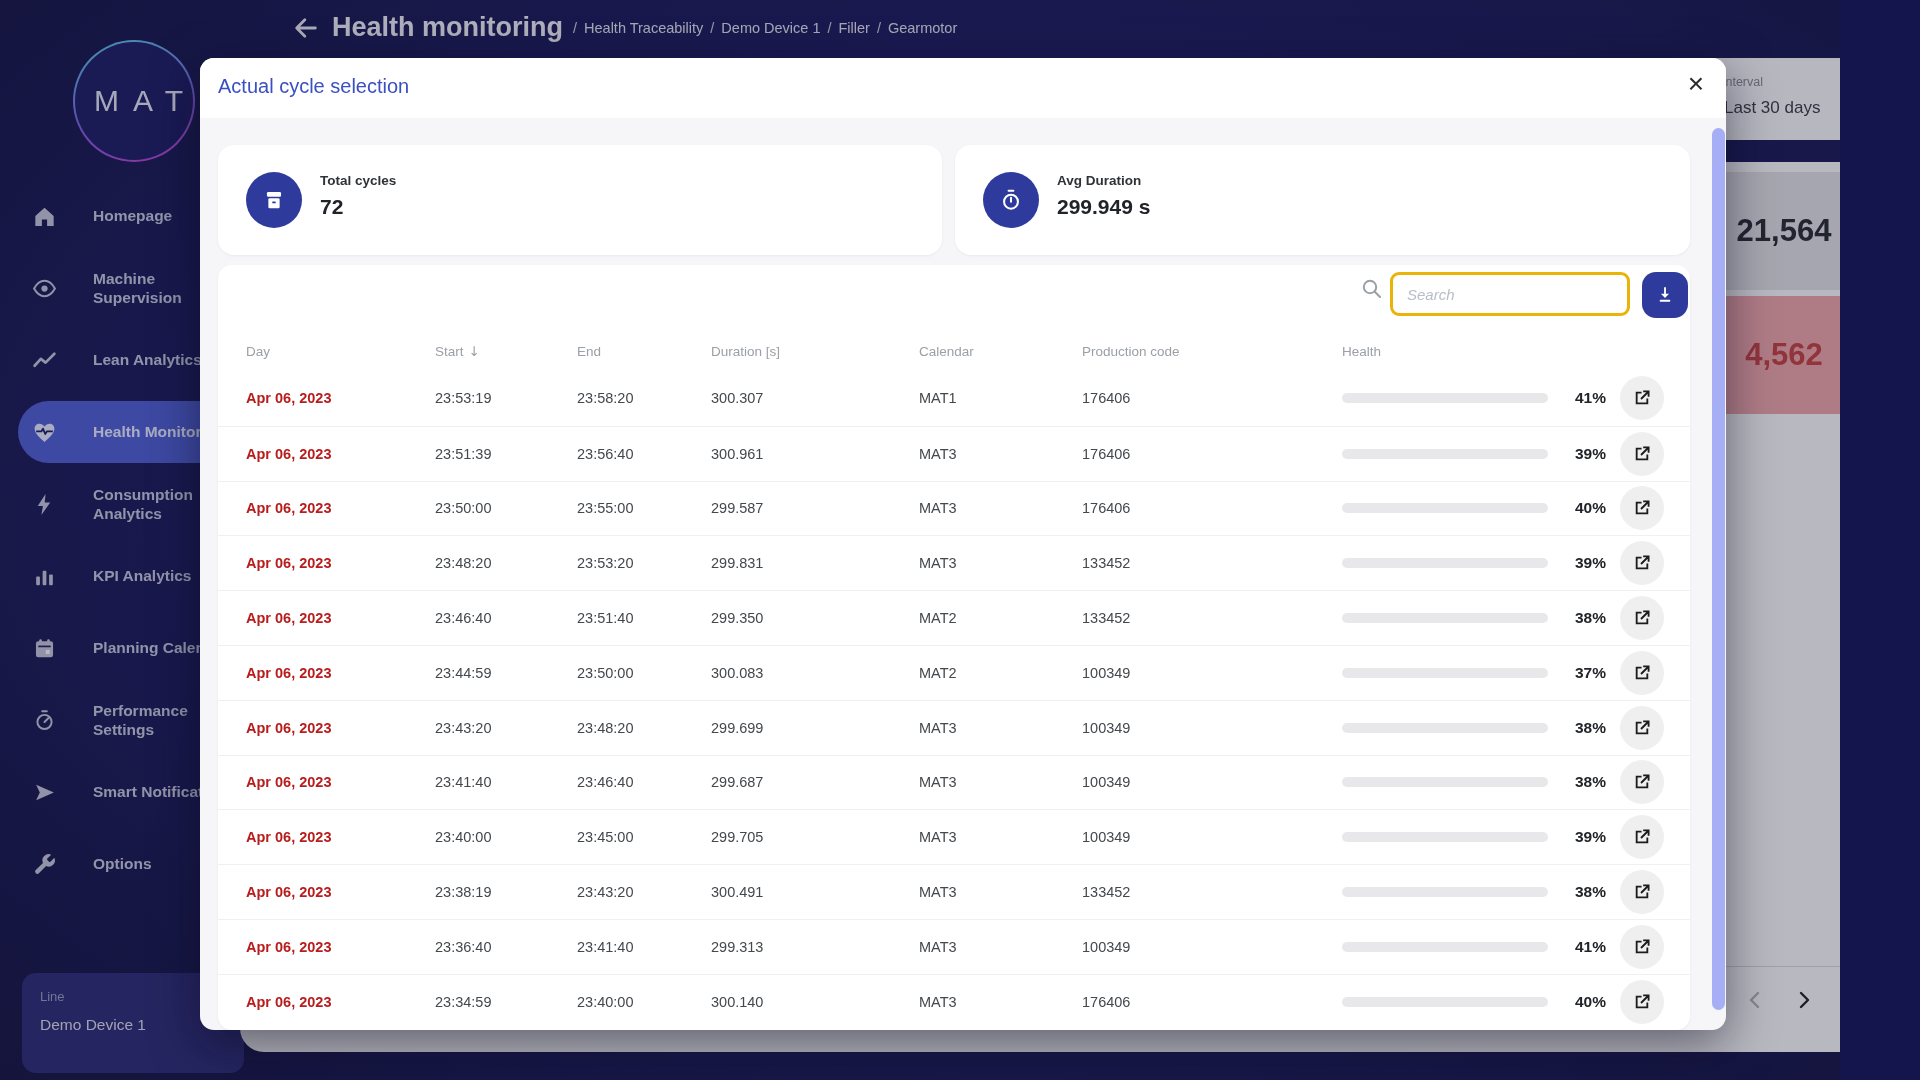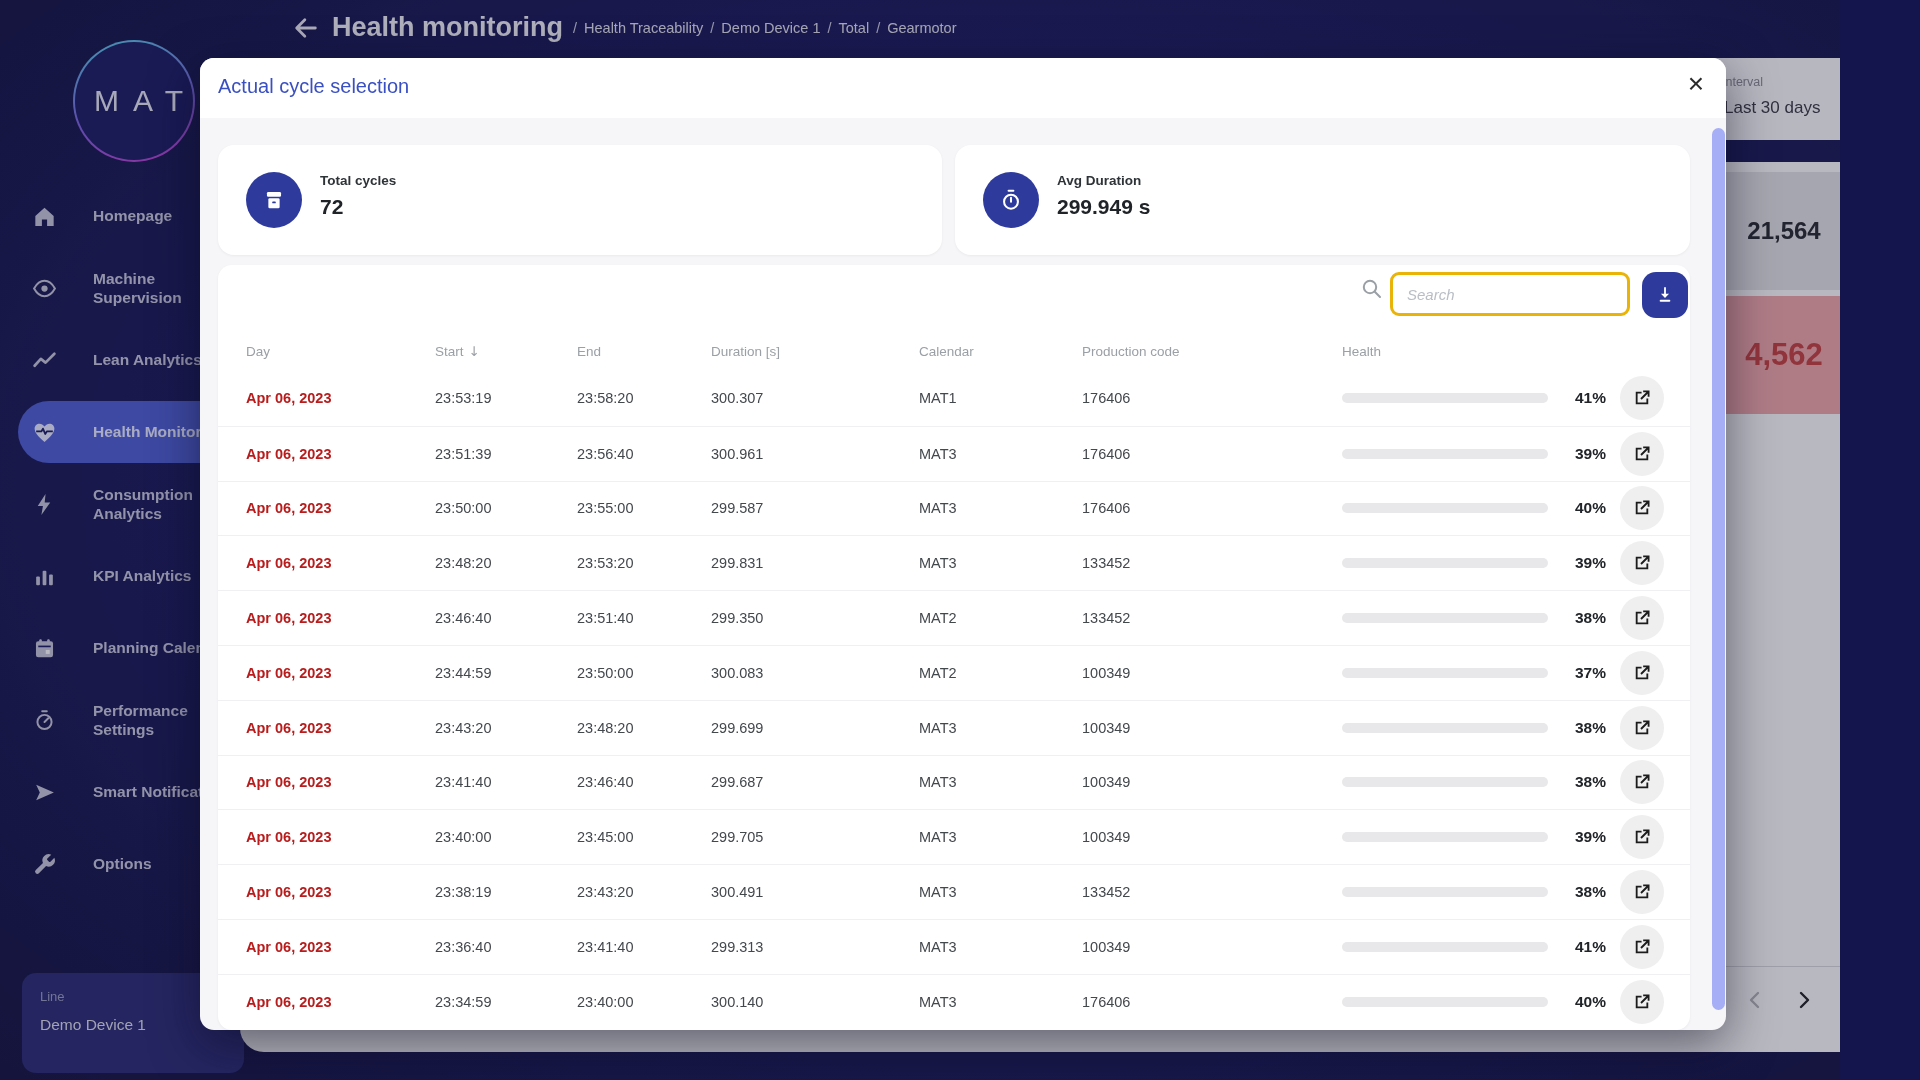--- a/index.html
+++ b/index.html
@@ -32,21 +32,21 @@
   #line-value { font-size:15.5px; color:#dcdeea; margin-top:12px; }
 
   
   #interval-box { position:absolute; left:1640px; top:58px; width:252px; height:82px; border-radius:16px; background:#fbfbfc; }
   #interval-label { position:absolute; left:1722px; top:75px; font-size:12.5px; color:#8a8a94; }
   #interval-value { position:absolute; left:1724px; top:98px; font-size:17px; color:#3a3a44; }
   #interval-chevron { position:absolute; left:1846px; top:102px; width:20px; height:20px; color:#4a4a52; }
   #under-card { position:absolute; left:240px; top:162px; width:1652px; height:890px; border-radius:24px; background:#fdfdfd; }
   #stat-box-gray { position:absolute; left:1688px; top:172px; width:192px; height:118px; border-radius:16px; background:#e2e2e5;
                    display:flex; align-items:center; justify-content:center; }
-  #stat-box-gray .big { font-size:24px; font-weight:bold; color:#26292e;text-align:right; }
+  #stat-box-gray .big { font-size:31px; font-weight:bold; color:#26292e;text-align:right; }
   #stat-box-red { position:absolute; left:1688px; top:296px; width:192px; height:118px; border-radius:16px; background:#efa6aa;
                   display:flex; align-items:center; justify-content:center; }
   #stat-box-red .big { font-size:31px; font-weight:bold; color:#c4403e; }
   #under-divider { position:absolute; left:1600px; top:966px; width:278px; height:1px; background:#d8d8db; }
   .pg-icon { position:absolute; top:988px; width:24px; height:24px; }
   #pg-prev { left:1744px; color:#b5b5b8; }
   #pg-next { left:1792px; color:#202124; }
   #pg-last { left:1838px; color:#202124; }
 
   
@@ -96,21 +96,21 @@
 <body>
 
 <div id="stage">
 
   <div class="hdr-back">
     <svg viewBox="0 0 24 24" width="28" height="28" fill="none" stroke="currentColor" stroke-width="2.4" stroke-linecap="round" stroke-linejoin="round">
         <path d="M20 12 H4.5 M11 5 L4 12 l7 7"></path>
       </svg>
   </div>
   <div class="hdr-title">Health monitoring</div>
-  <div class="hdr-crumbs"><span class="sep">/</span><span>Health Traceability</span><span class="sep">/</span><span>Demo Device 1</span><span class="sep">/</span><span>Total</span><span class="sep">/</span><span>Gearmotor</span></div>
+  <div class="hdr-crumbs"><span class="sep">/</span><span>Health Traceability</span><span class="sep">/</span><span>Demo Device 1</span><span class="sep">/</span><span>Filler</span><span class="sep">/</span><span>Gearmotor</span></div>
   <div class="hdr-gear">⚙</div>
 
   <div id="logo-ring">
     <div id="logo-inner">
       <span id="logo-text">MAT</span>
     </div>
   </div>
 
   <nav id="sidebar-nav">
       <div class="nav-item">

